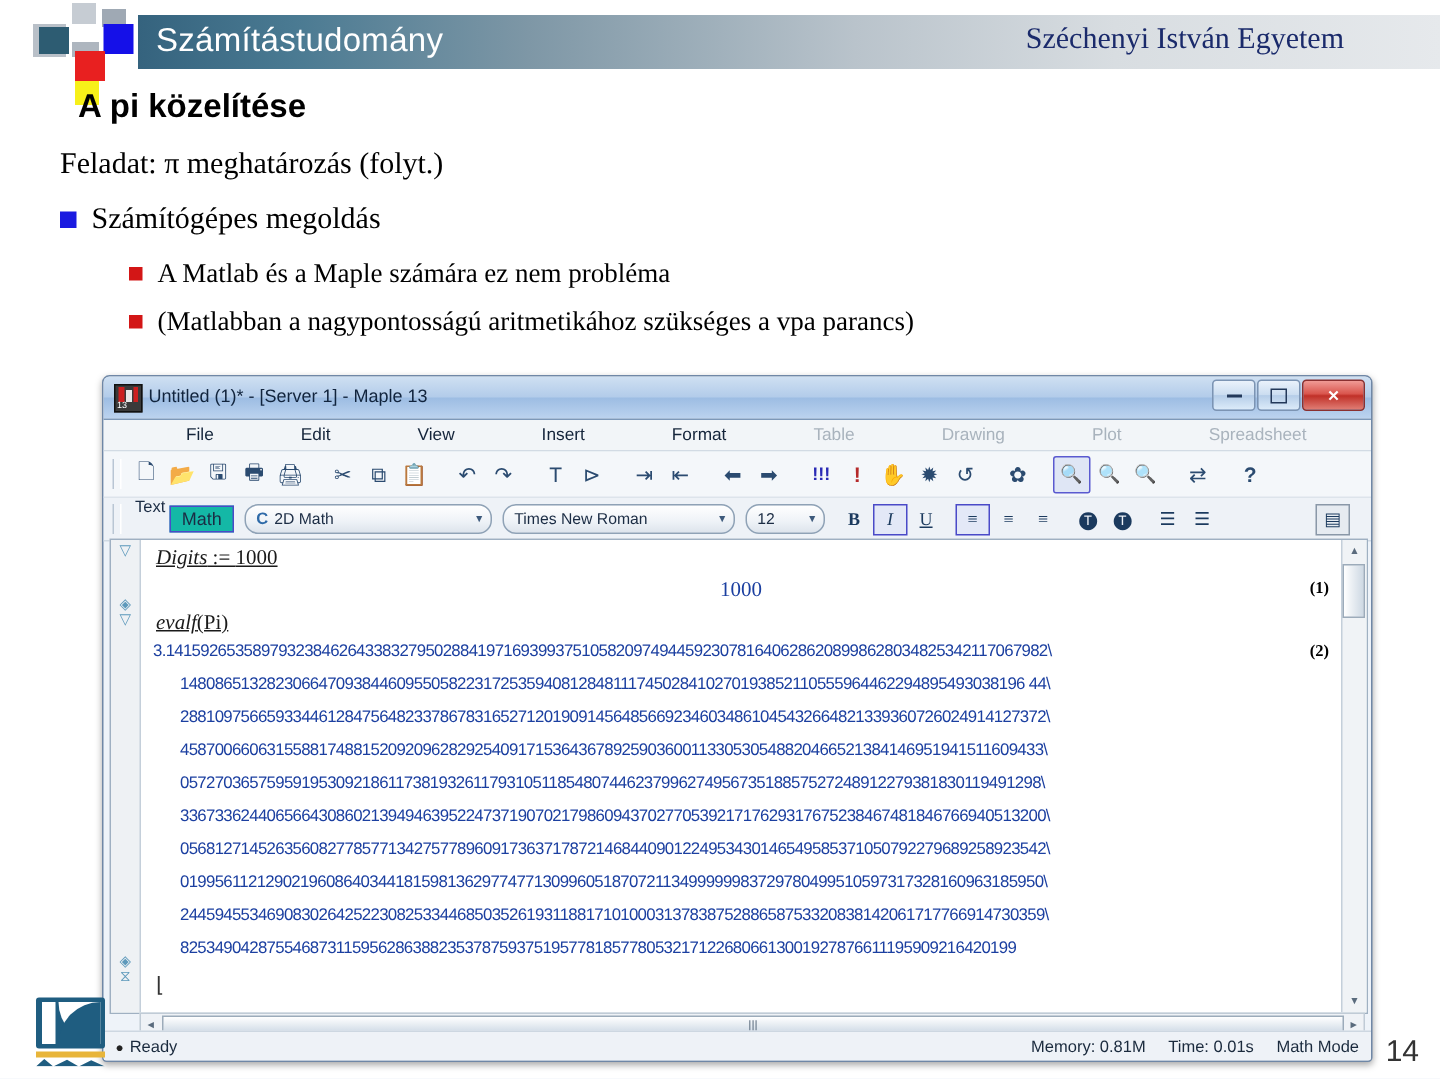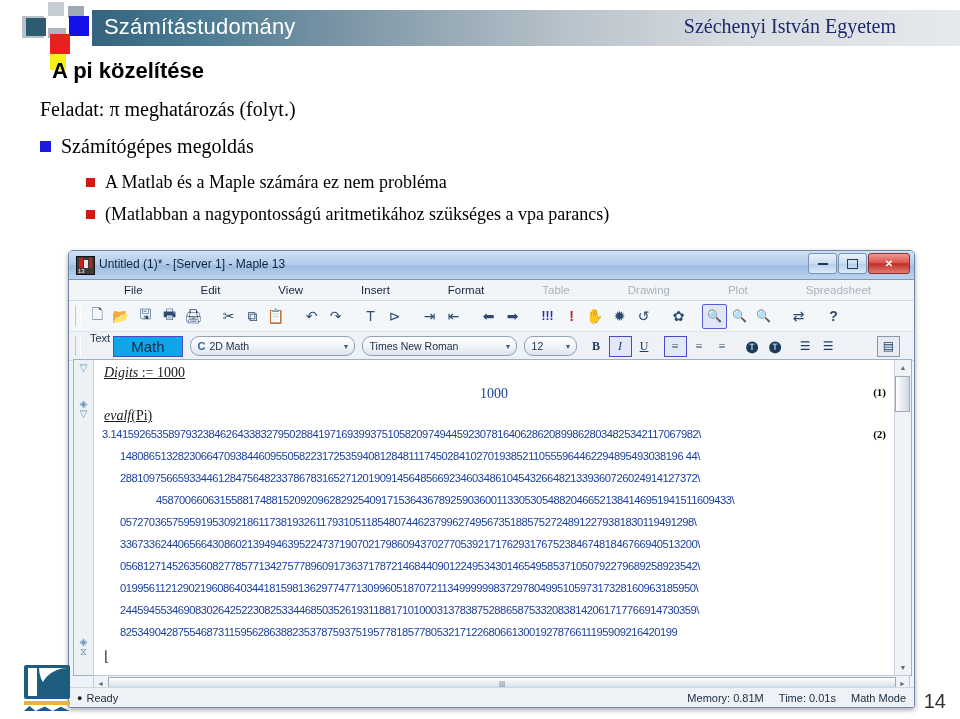--- a/index.html
+++ b/index.html
@@ -131,22 +131,22 @@
   }
   .tb-ico.sel{border:1px solid #5a5ad0;background:#dfe6f5;border-radius:2px;}
   .tb-gap{width:11px;}
 
   .fmt-bar{
     height:28px;background:#eef2f7;border-bottom:1px solid #cfd9e3;
     display:flex;align-items:center;padding-left:6px;position:relative;
   }
   .tm-text{font-size:11px;color:#1b2c44;margin:0 3px 16px 4px;font-family:"Liberation Sans",sans-serif;}
   .tm-math{
-    font-size:15px;color:#1b2c44;border:1px solid #4a4ac8;background:#0ea5e9;
-    padding:1px 17px;font-family:"Liberation Sans",sans-serif;
+    font-size:12px;color:#1b2c44;border:1px solid #4a4ac8;background:#14b8a6;
+    padding:1px 7px;font-family:"Liberation Sans",sans-serif;
   }
   .combo{
     height:18px;border:1px solid #8fa2b6;border-radius:9px;
     background:linear-gradient(to bottom,#ffffff 0%,#eef2f7 60%,#dde4ec 100%);
     display:flex;align-items:center;padding:0 4px 0 7px;margin-left:7px;
     font-size:10.5px;color:#1b2c44;font-family:"Liberation Sans",sans-serif;
   }
   .combo .lbl{flex:1;white-space:nowrap;}
   .combo .cicon{color:#2e6aa8;margin-right:4px;font-weight:bold;font-size:11px;}
   .combo .arw{font-size:7px;color:#3d5a7c;margin-left:6px;}
@@ -385,21 +385,21 @@
       <div class="eqlabel" style="top:26px;">(1)</div>
 
       <div class="line-input" style="left:10px;top:48px;">
         <span>evalf</span><span class="rm">(Pi)</span>
       </div>
 
       <div class="digit-line" style="left:8px;  top:68px;">3.141592653589793238462643383279502884197169399375105820974944592307816406286208998628034825342117067982\</div>
       <div class="eqlabel" style="top:68px;">(2)</div>
       <div class="digit-line" style="left:26px; top:90px;">14808651328230664709384460955058223172535940812848111745028410270193852110555964462294895493038196 44\</div>
       <div class="digit-line" style="left:26px; top:112px;">2881097566593344612847564823378678316527120190914564856692346034861045432664821339360726024914127372\</div>
-      <div class="digit-line" style="left:26px; top:134px;margin-left:36px;">4587006606315588174881520920962829254091715364367892590360011330530548820466521384146951941511609433\</div>
+      <div class="digit-line" style="left:26px; top:134px;">4587006606315588174881520920962829254091715364367892590360011330530548820466521384146951941511609433\</div>
       <div class="digit-line" style="left:26px; top:156px;">0572703657595919530921861173819326117931051185480744623799627495673518857527248912279381830119491298\</div>
       <div class="digit-line" style="left:26px; top:178px;">3367336244065664308602139494639522473719070217986094370277053921717629317675238467481846766940513200\</div>
       <div class="digit-line" style="left:26px; top:200px;">0568127145263560827785771342757789609173637178721468440901224953430146549585371050792279689258923542\</div>
       <div class="digit-line" style="left:26px; top:222px;">0199561121290219608640344181598136297747713099605187072113499999983729780499510597317328160963185950\</div>
       <div class="digit-line" style="left:26px; top:244px;">2445945534690830264252230825334468503526193118817101000313783875288658753320838142061717766914730359\</div>
       <div class="digit-line" style="left:26px; top:266px;">8253490428755468731159562863882353787593751957781857780532171226806613001927876611195909216420199</div>
       <div style="position:absolute;left:10px;top:288px;font-family:'Liberation Serif',serif;font-size:14px;color:#333;">⌊</div>
     </div>
 
     <div class="vscroll">

